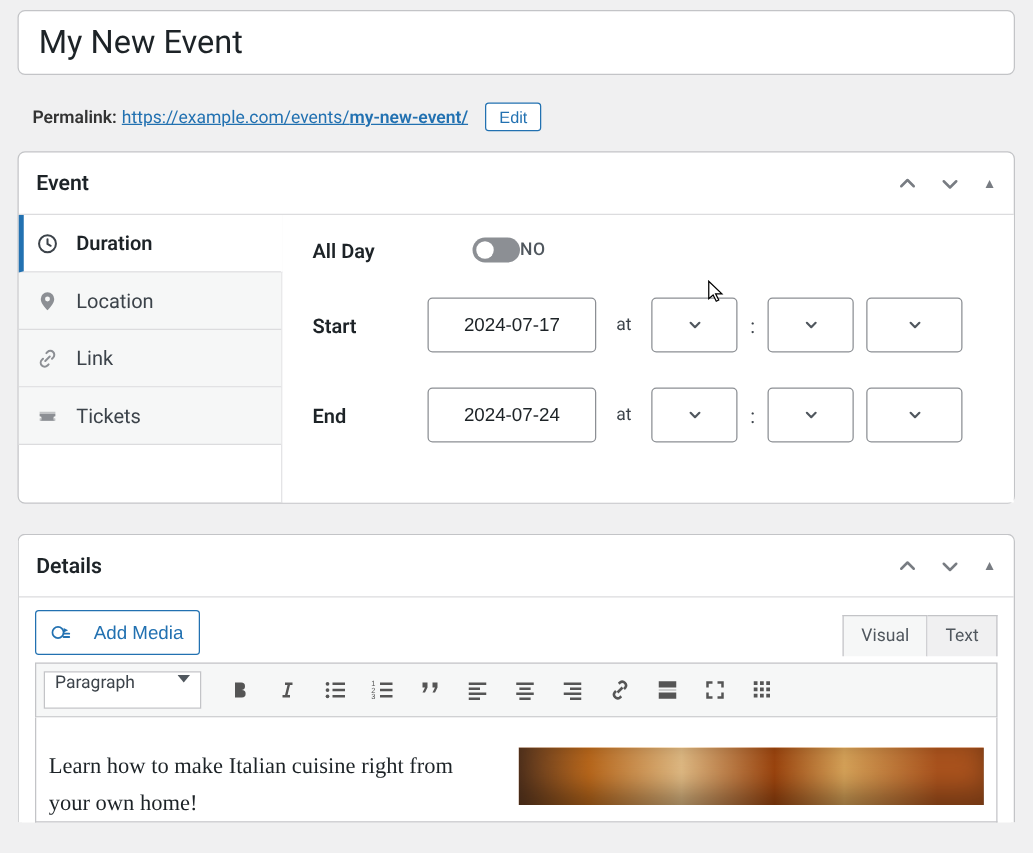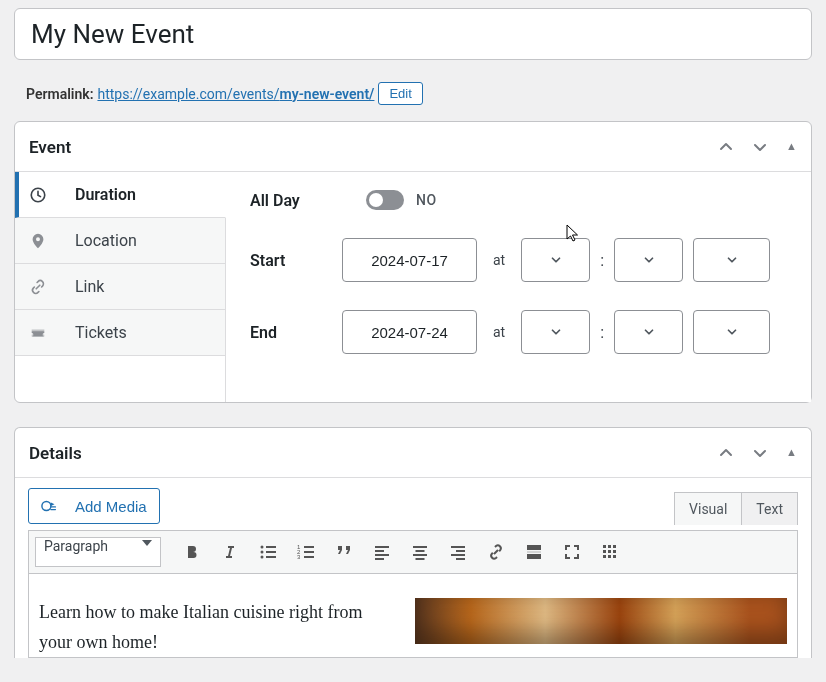--- a/index.html
+++ b/index.html
@@ -30,21 +30,21 @@
     .permalink-link { color: #2271b1; text-decoration: underline; }
     .permalink-slug { font-weight: 600; }
     .edit-btn {
       border: 1px solid #2271b1;
       border-radius: 3px;
       background: #fff;
       color: #2271b1;
       font-size: 13px;
       padding: 3px 10px;
       cursor: pointer;
-      margin-left: 0;
+      margin-left: 10px;
     }
 
     .panel {
       background: #fff;
       border: 1px solid #c3c4c7;
       border-radius: 6px;
       margin-bottom: 24px;
     }
     .panel-header {
       height: 50px;
@@ -64,21 +64,21 @@
       min-height: 230px;
     }
     .side-tabs {
       width: 211px;
       border-right: 1px solid #dcdcde;
     }
     .side-tab {
       height: 46px;
       display: flex;
       align-items: center;
-      gap: 28px;
+      gap: 14px;
       padding: 0 14px;
       border-bottom: 1px solid #dcdcde;
       font-size: 16px;
       color: #3c434a;
       cursor: pointer;
     }
     .side-tab.active {
       background: #fff;
       border-left: 4px solid #2271b1;
       padding-left: 10px;
@@ -103,21 +103,21 @@
       align-items: center;
       margin-bottom: 28px;
     }
     .form-row.last { margin-bottom: 10px; }
     .form-label {
       width: 92px;
       font-size: 16px;
       font-weight: 600;
       color: #1d2327;
     }
-    .toggle-wrap { display: flex; align-items: center; gap: 12px; margin-left: 24px;}
+    .toggle-wrap { display: flex; align-items: center; margin-left: 36px;}
     .toggle {
       width: 38px;
       height: 20px;
       background: #8c8f94;
       border-radius: 10px;
       position: relative;
     }
     .toggle-knob {
       width: 14px;
       height: 14px;

